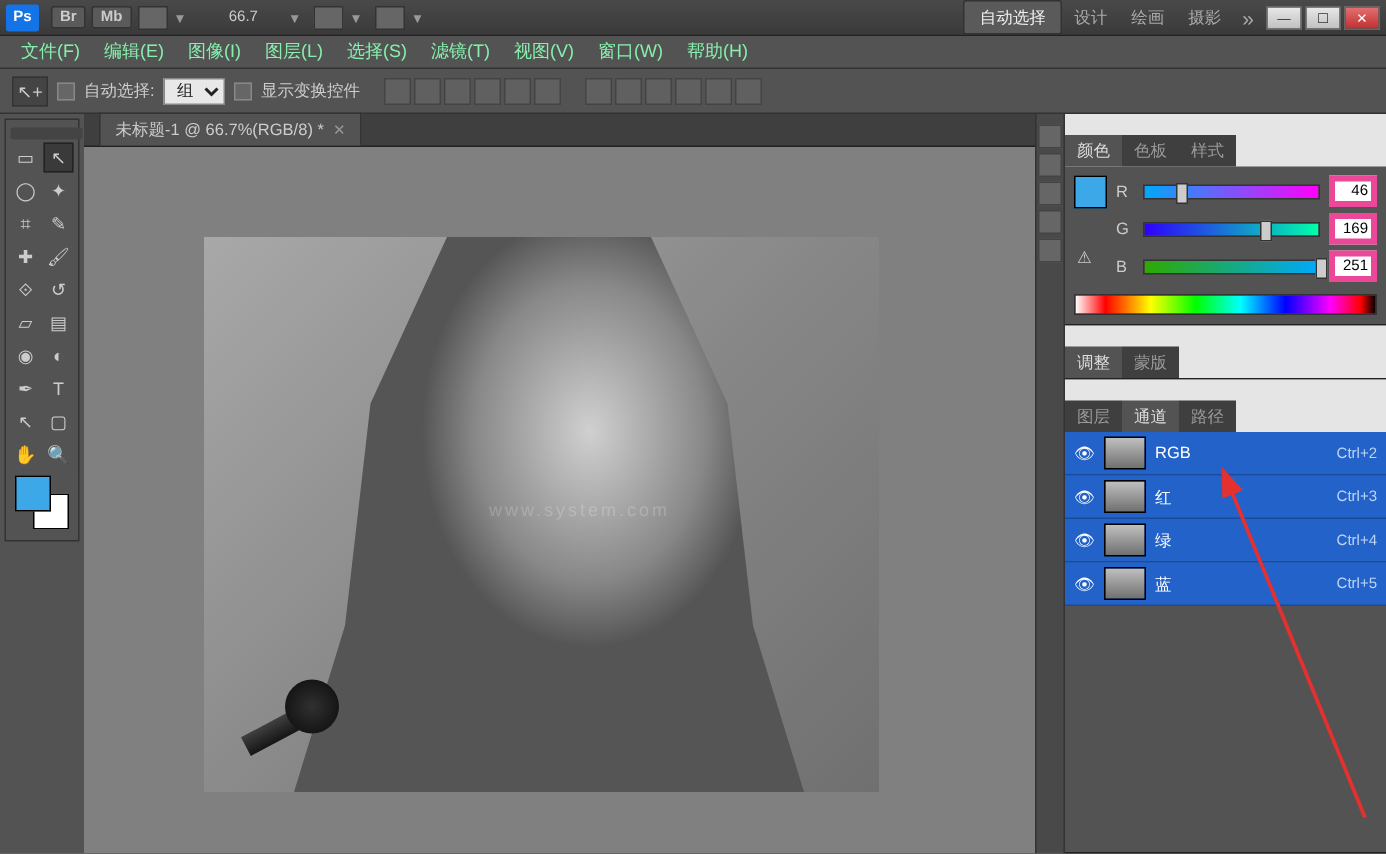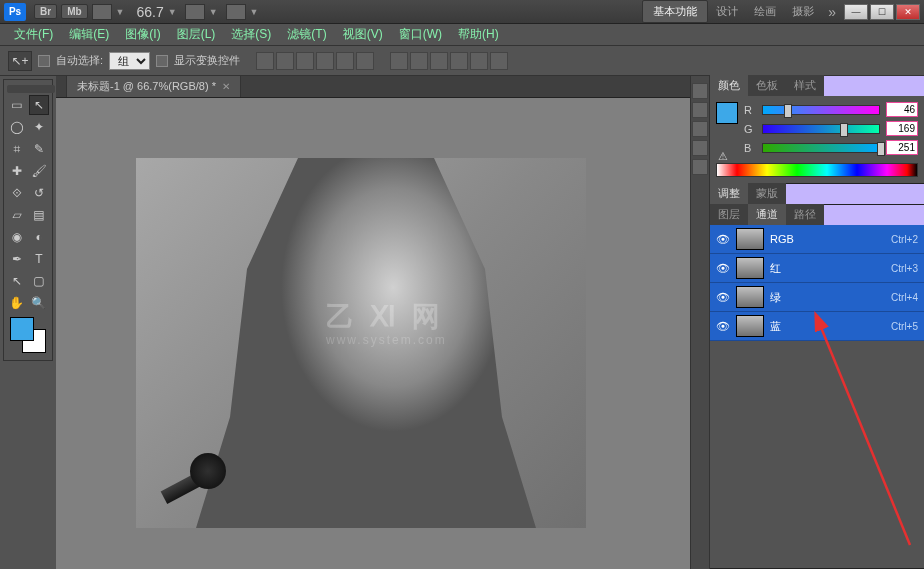--- a/index.html
+++ b/index.html
@@ -3,21 +3,21 @@
   <meta charset="utf-8">
   <style>
     * { margin: 0; padding: 0; box-sizing: border-box; font-family: "Microsoft YaHei", sans-serif; }
     body { width: 924px; height: 569px; background: #535353; overflow: hidden; font-size: 11px; color: #ccc; position: relative; }
     
     
     .topbar { height: 24px; background: linear-gradient(#494949, #3a3a3a); display: flex; align-items: center; padding: 0 4px; border-bottom: 1px solid #222; }
     .ps-logo { width: 22px; height: 18px; background: #1473e6; color: #fff; font-weight: bold; text-align: center; line-height: 18px; border-radius: 2px; font-size: 10px; margin-right: 8px; }
     .topbar-btn { background: #5a5a5a; border: 1px solid #333; color: #ccc; padding: 1px 5px; margin-right: 4px; border-radius: 2px; font-size: 10px; cursor: pointer; font-weight: bold; }
     .topbar-icon { width: 20px; height: 16px; background: #666; border: 1px solid #333; margin-right: 4px; cursor: pointer; }
-    .zoom-val { color: #ccc; margin: 0 4px; font-size: 14px; }
+    .zoom-val { color: #ccc; margin: 0 20px; font-size: 10px; }
     .dropdown-arrow { color: #999; margin-right: 8px; font-size: 9px; }
     .topbar-spacer { flex: 1; }
     .workspace-btn { background: #5a5a5a; color: #eee; padding: 3px 10px; border: 1px solid #333; border-radius: 2px; font-size: 11px; cursor: pointer; }
     .workspace-tab { color: #aaa; padding: 3px 8px; font-size: 11px; cursor: pointer; }
     .more-arrow { color: #aaa; padding: 0 6px; font-size: 14px; cursor: pointer; }
     .win-btn { width: 24px; height: 16px; margin-left: 2px; border: 1px solid #666; background: linear-gradient(#e8e8e8,#c0c0c0); cursor: pointer; display: flex; align-items: center; justify-content: center; font-size: 9px; color: #333; }
     .win-close { background: linear-gradient(#e27070,#c13030); color: #fff; }
     
     
     .menubar { height: 22px; background: #535353; display: flex; align-items: center; padding: 0 6px; border-bottom: 1px solid #333; }
@@ -60,35 +60,35 @@
     .mic-head { width: 36px; height: 36px; background: radial-gradient(#303030,#0a0a0a); border-radius: 50%; position: absolute; top: 5px; right: 5px; }
     .mic-body { width: 50px; height: 14px; background: linear-gradient(#404040,#151515); position: absolute; bottom: 25px; left: 0; transform: rotate(-28deg); }
     
     
     .right { width: 234px; background: #535353; display: flex; }
     .dock-strip { width: 20px; background: #494949; border-left: 1px solid #333; border-right: 1px solid #333; padding-top: 4px; }
     .dock-icon { width: 16px; height: 16px; background: #666; margin: 3px auto; cursor: pointer; border: 1px solid #444; }
     .panels { flex: 1; display: flex; flex-direction: column; }
     
     .panel { border-bottom: 1px solid #222; background: #535353; }
-    .panel-tabs { display: flex; background: #c4b5fd; height: 20px; align-items: flex-end; }
+    .panel-tabs { display: flex; background: #e5e5e5; height: 35px; align-items: flex-end; }
     .ptab { padding: 3px 8px; font-size: 11px; color: #999; background: #3f3f3f; cursor: pointer; }
     .ptab.active { background: #535353; color: #ddd; }
     .panel-body { padding: 6px; position: relative; }
     
     
     .color-row { display: flex; align-items: center; gap: 6px; margin-bottom: 4px; }
     .color-preview { width: 22px; height: 22px; background: #3da8e8; border: 1px solid #000; }
     .ch-label { width: 12px; color: #ccc; font-size: 11px; }
     .slider { flex: 1; height: 10px; border: 1px solid #333; position: relative; }
     .slider-r { background: linear-gradient(to right, #00a8fb, #ff00fb); }
     .slider-g { background: linear-gradient(to right, #2e00fb, #00ffaa); }
     .slider-b { background: linear-gradient(to right, #2ea900, #00a9ff); }
     .slider-thumb { position: absolute; top: -2px; width: 8px; height: 14px; background: #ccc; border: 1px solid #333; }
-    .val-input { width: 32px; background: #fff; color: #000; border: 1px solid #ec4899; font-size: 10px; padding: 1px 2px; text-align: right; }
+    .val-input { width: 32px; background: #fff; color: #000; border: 4px solid #ec4899; font-size: 10px; padding: 1px 2px; text-align: right; }
     .warn-icon { position: absolute; left: 8px; top: 54px; font-size: 11px; }
     .spectrum { height: 14px; margin-top: 4px; background: linear-gradient(to right, #fff 0%, #f00 10%, #ff0 25%, #0f0 40%, #0ff 55%, #00f 70%, #f0f 85%, #f00 95%, #000 100%); border: 1px solid #333; }
     
     
     .channel-row { display: flex; align-items: center; background: #2262c9; border-bottom: 1px solid #1a4a99; padding: 3px 6px; gap: 6px; cursor: pointer; }
     .ch-eye { width: 14px; height: 14px; display: flex; align-items: center; justify-content: center; font-size: 11px; color: #fff; }
     .ch-thumb { width: 28px; height: 22px; background: linear-gradient(#c0c0c0,#707070); border: 1px solid #000; }
     .ch-name { flex: 1; color: #fff; font-size: 11px; }
     .ch-shortcut { color: #bcd4f5; font-size: 10px; }
     
@@ -105,21 +105,21 @@
   <div class="topbar-btn">Mb</div>
   <div class="topbar-icon"></div>
   <span class="dropdown-arrow">▼</span>
   <span class="zoom-val">66.7</span>
   <span class="dropdown-arrow">▼</span>
   <div class="topbar-icon"></div>
   <span class="dropdown-arrow">▼</span>
   <div class="topbar-icon"></div>
   <span class="dropdown-arrow">▼</span>
   <div class="topbar-spacer"></div>
-  <div class="workspace-btn">基本功能</div>
+  <div class="workspace-btn">自动选择</div>
   <div class="workspace-tab">设计</div>
   <div class="workspace-tab">绘画</div>
   <div class="workspace-tab">摄影</div>
   <div class="more-arrow">»</div>
   <div class="win-btn">—</div>
   <div class="win-btn">☐</div>
   <div class="win-btn win-close">✕</div>
 </div>
 
 <div class="menubar">
@@ -216,21 +216,20 @@
   <div class="canvas-area">
     <div class="doc-tab-bar">
       <div class="doc-tab">
         <span>未标题-1 @ 66.7%(RGB/8) *</span>
         <span class="doc-close">✕</span>
       </div>
     </div>
     <div class="canvas-viewport">
       <div class="canvas-img">
         <div class="portrait"></div>
-        <div class="watermark">乙 Ⅺ 网</div>
         <div class="watermark2">www.system.com</div>
         <div class="mic">
           <div class="mic-body"></div>
             <div class="mic-head"></div>
         </div>
       </div>
     </div>
   </div>
 
   <div class="right">

